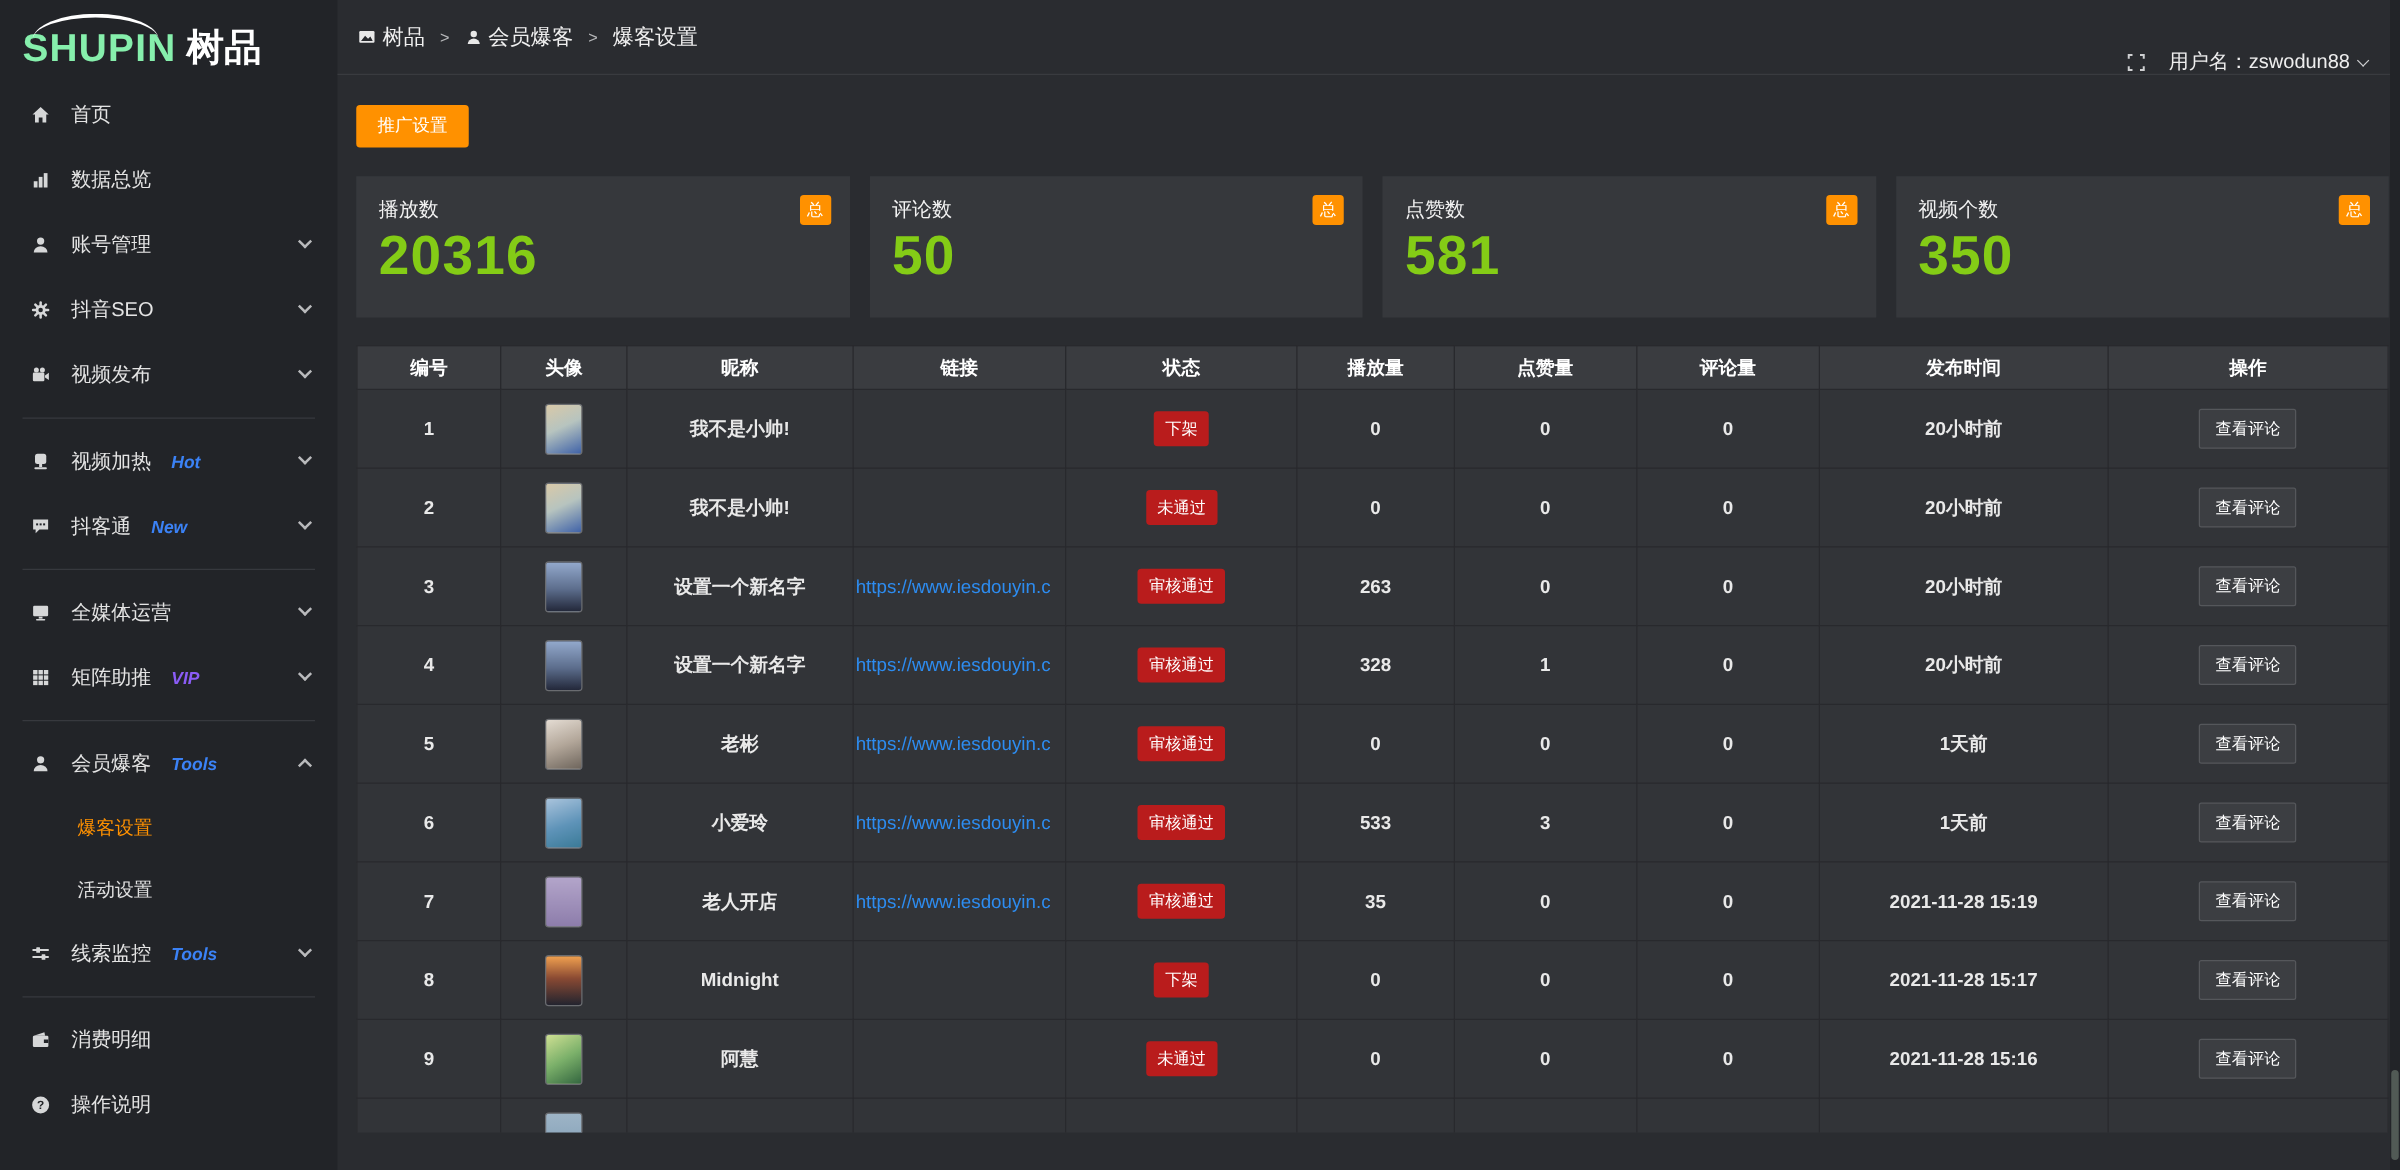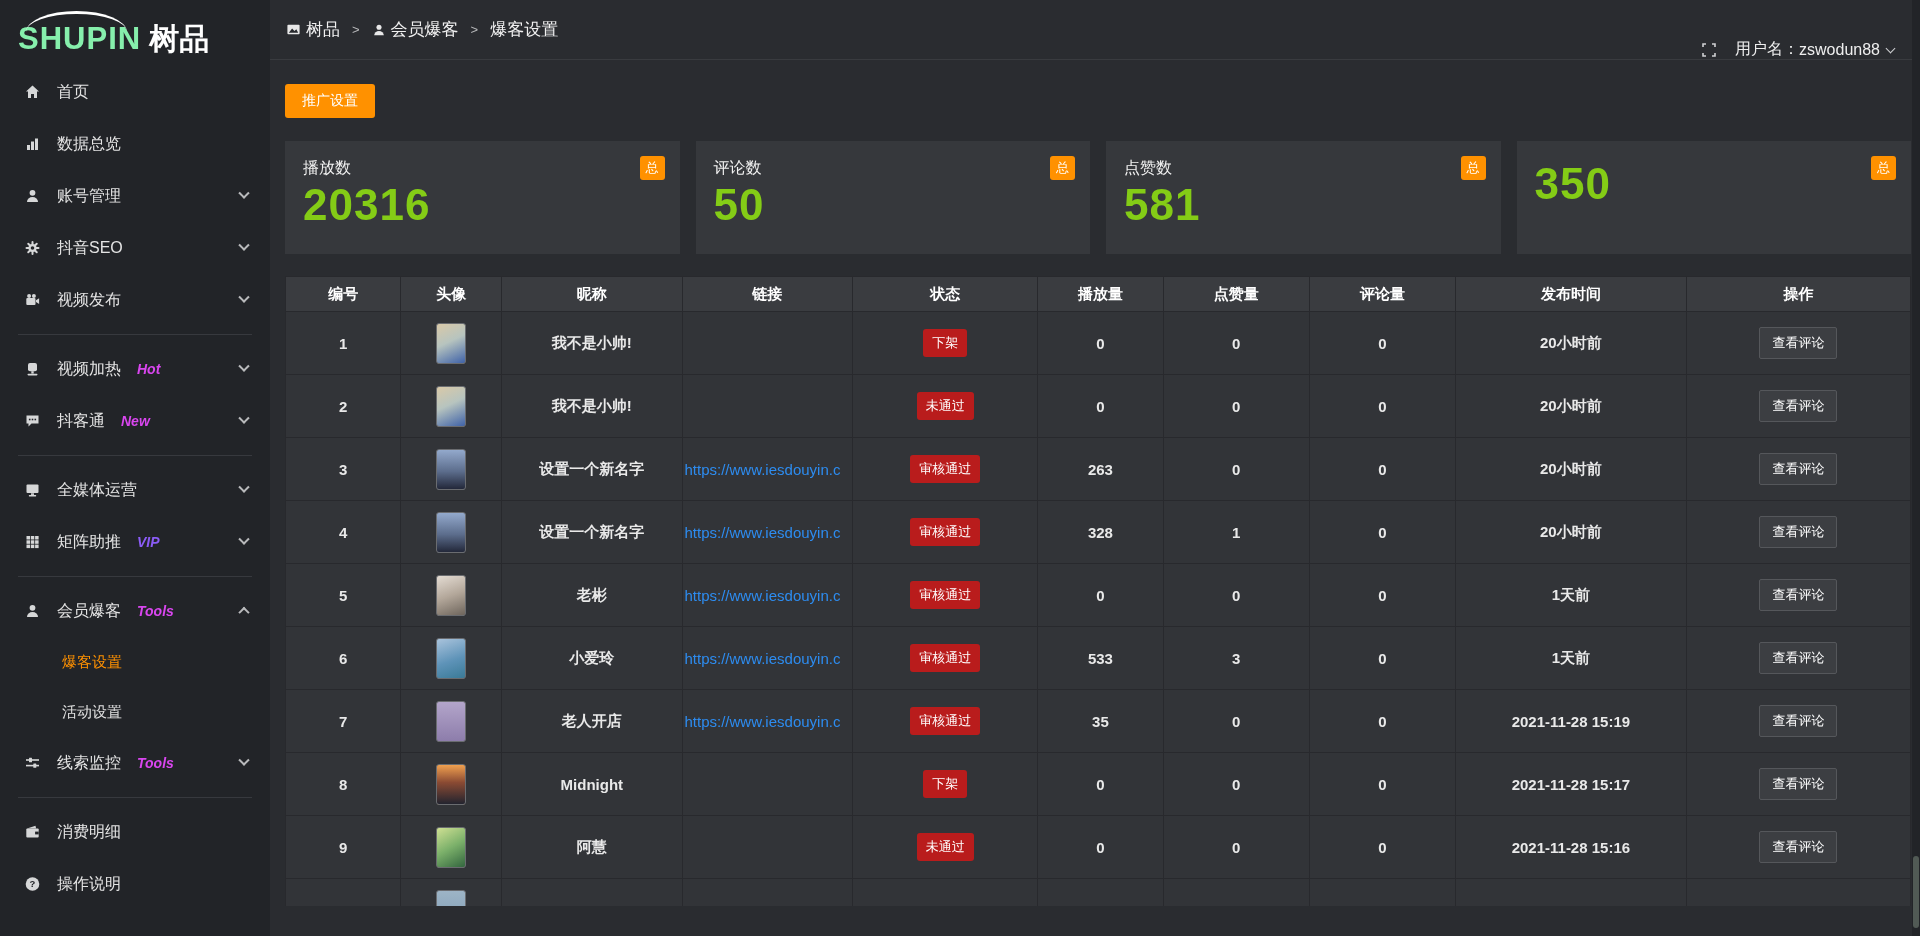--- a/index.html
+++ b/index.html
@@ -12,21 +12,21 @@
   .sidebar { width:270px; flex-shrink:0; background:#222428; height:100%; }
   .logo { height:62px; display:flex; align-items:flex-end; padding:0 0 8px 18px; }
   .logo-en { position:relative; font-weight:bold; font-size:31px; letter-spacing:1px; color:#86efac; line-height:1; }
   .logo-en::before { content:""; position:absolute; left:8px; right:14px; top:-12px; height:18px;
     border-top:3px solid #fff; border-radius:50%/100% 100% 0 0; }
   .logo-cn { font-weight:bold; font-size:30px; color:#fff; margin-left:8px; line-height:1; }
   .menu { padding-top:4px; }
   .mi { height:52px; display:flex; align-items:center; padding:0 22px 0 24px; cursor:pointer; font-size:16px; color:#e4e4e4; }
   .mi .ic { width:18px; height:16px; margin-right:15px; display:inline-flex; }
   .mi .tag { font-style:italic; font-weight:bold; font-size:14px; margin-left:16px; }
-  .tag-red  { color:#d946ef; }
+  .tag-red  { color:#3b82f6; }
   .tag-gold { color:#8b5cf6; }
   .chev { width:8px; height:8px; margin-left:auto; border-right:2px solid #b9babc; border-bottom:2px solid #b9babc; }
   .chev.down { transform:rotate(45deg) translate(-2px,-2px); }
   .chev.up   { transform:rotate(-135deg) translate(-1px,-1px); }
   .sep { border-top:1px solid #37393e; margin:8px 18px; }
   .smi { height:50px; display:flex; align-items:center; padding-left:62px; font-size:15px; color:#e0e0e0; cursor:pointer; }
   .smi.active { color:#ff9100; }
   
   .main { flex:1; display:flex; flex-direction:column; min-width:0; }
   .topbar { height:60px; flex-shrink:0; border-bottom:1px solid #393b3f; display:flex; align-items:center; padding:0 26px 0 16px; }
@@ -338,20 +338,21 @@
         <div class="clabel">评论数</div>
         <div class="cvalue">50</div>
         <span class="cbadge">总</span>
       </div>
       <div class="card">
         <div class="clabel">点赞数</div>
         <div class="cvalue">581</div>
         <span class="cbadge">总</span>
       </div>
       <div class="card">
+        <div class="clabel">视频个数</div>
         <div class="cvalue">350</div>
         <span class="cbadge">总</span>
       </div>
     </div>
 
     <div class="table-wrap">
       <table>
         <colgroup>
           <col style="width:7.1%">
             <col style="width:6.2%">

